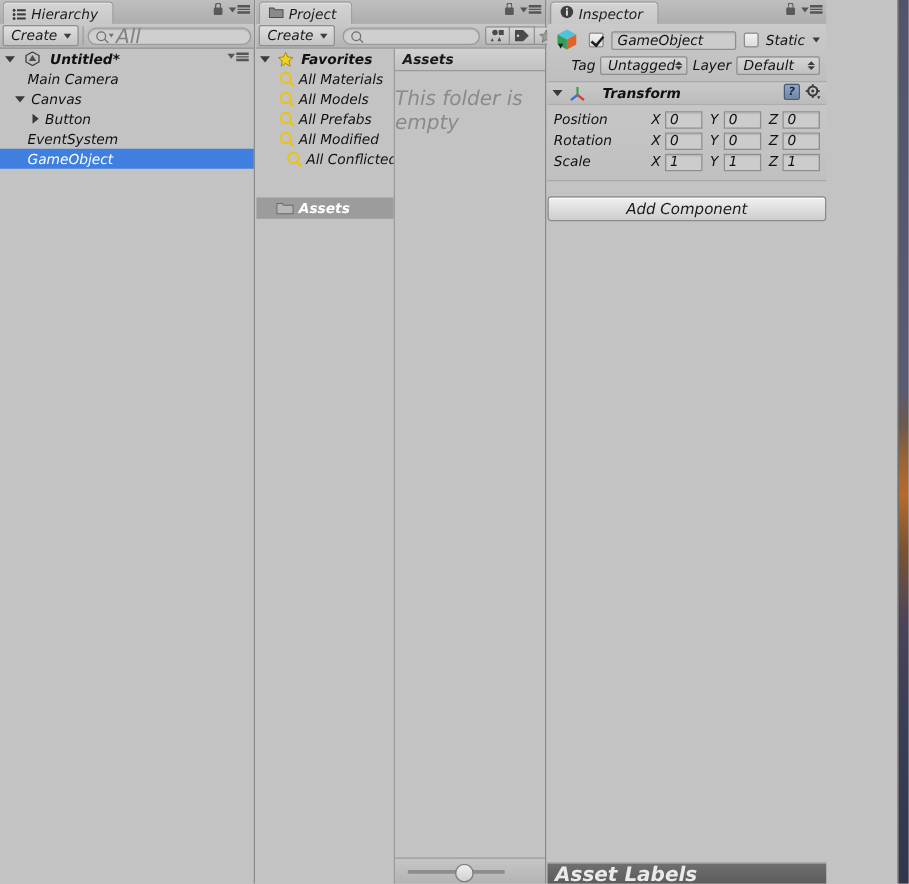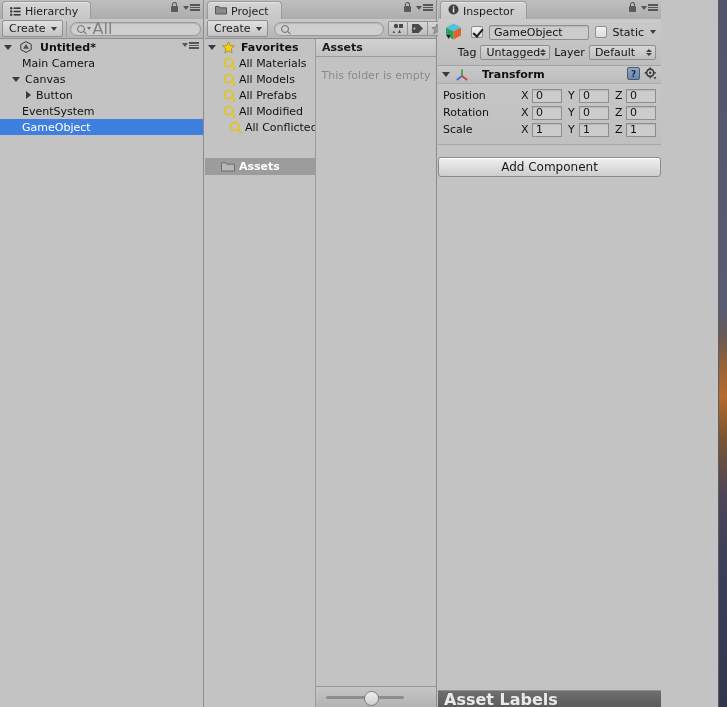--- a/index.html
+++ b/index.html
@@ -8,21 +8,21 @@
   }
   body {
     width: 727px; height: 707px;
     font-family: "DejaVu Sans", "Liberation Sans", sans-serif;
     font-size: 11px;
     color: #111;
     overflow: hidden;
     position: relative;
     -webkit-font-smoothing: antialiased;
   }
-  .root { position: absolute; inset: 0; }
+  .root { position: absolute; inset: 0; font-style: italic; }
 
   
   #scene-sliver {
     position: absolute; left: 718px; top: 0; width: 9px; height: 707px;
     background: linear-gradient(to bottom,
         #52546b 0%, #5a5c74 44%,
         #6a5a50 48%, #9a6336 52%, #b56b2d 56%,
         #7a5533 62%, #4d4458 70%,
         #3b3f57 80%, #32364d 100%);
     border-left: 1px solid #5c5c5c;
@@ -162,21 +162,21 @@
     background: #9c9c9c; color: #fff; font-weight: bold; font-size: 11px;
     box-sizing: border-box;
   }
   .breadcrumb-bar {
     height: 17px; display: flex; align-items: center; padding-left: 6px;
     background: linear-gradient(to bottom, #d2d2d2, #c2c2c2);
     border-bottom: 1px solid #9a9a9a;
     font-weight: bold; font-size: 11px; color: #1a1a1a;
   }
   .empty-msg {
-    margin-top: 12px; text-align: center; color: #8a8a8a; font-size: 11px;
+    margin-top: 12px; color: #8a8a8a; font-size: 16px;
   }
   .zoom-bar {
     position: absolute; left: 0; right: 0; bottom: 0; height: 20px;
     background: linear-gradient(to bottom, #c6c6c6, #b3b3b3);
     border-top: 1px solid #9a9a9a;
     display: flex; align-items: center; justify-content: flex-end;
     padding-right: 32px;
   }
   .slider-track { position: relative; width: 78px; height: 3px;
                   background: #8d8d8d; border-radius: 2px; }

